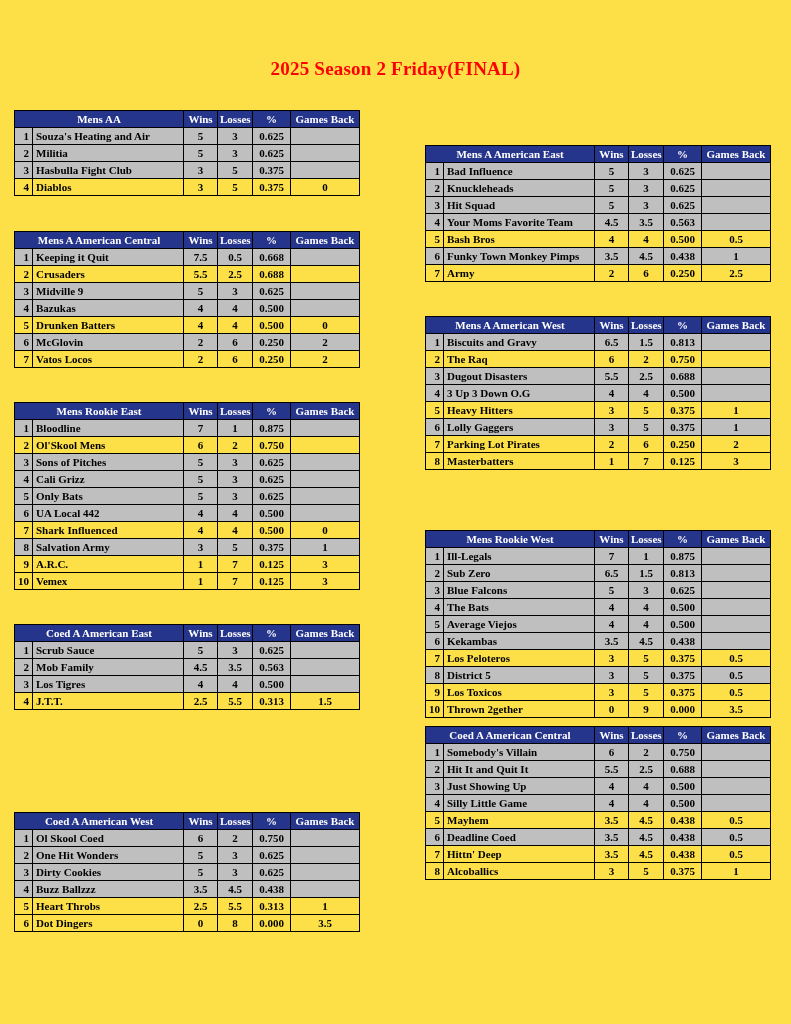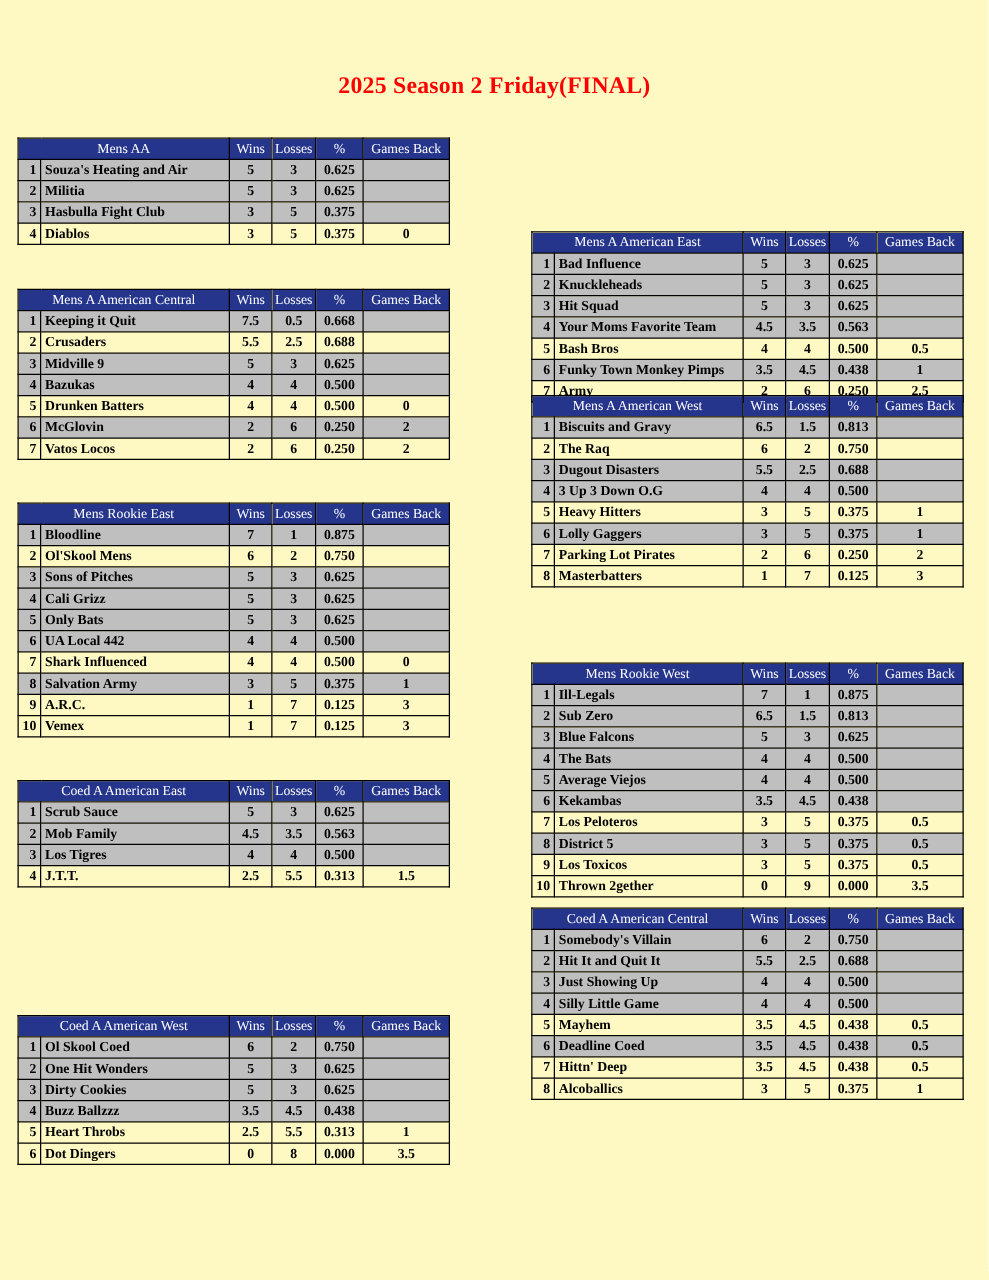--- a/index.html
+++ b/index.html
@@ -7,21 +7,21 @@
     --row-shaded: #bfbfbf;
     --title-color: #ff0000;
   }
   * { margin: 0; padding: 0; box-sizing: border-box; }
   html, body { background: #ffffff; }
   body { font-family: "Liberation Serif", serif; }
   .page {
     position: relative;
     width: 791px;
     height: 1024px;
-    background: #fef9c3;
+    background: #fde047;
     overflow: hidden;
   }
   .title {
     position: absolute;
     top: 58px;
     left: 0;
     width: 100%;
     text-align: center;
     color: var(--title-color);
     font-weight: bold;
@@ -51,21 +51,21 @@
     height: 17px;
     line-height: 15px;
     padding: 0 2px;
     overflow: hidden;
     white-space: nowrap;
     text-align: center;
   }
   .standings th {
     background: var(--header-bg);
     color: #ffffff;
-    font-weight: normal;
+    font-weight: bold;
   }
   .standings td.team { text-align: left; padding-left: 3px; }
   .standings td.rank { text-align: right; padding-right: 3px; }
   .standings tr.shaded td { background: var(--row-shaded); }
 </style>
 </head>
 <body>
 
 <div class="page">
   <div class="title">2025 Season 2 Friday(FINAL)</div>
@@ -428,21 +428,21 @@
               <td class="num">0</td>
               <td class="num">8</td>
               <td class="num">0.000</td>
               <td class="num">3.5</td>
             </tr>
           </tbody>
         </table>
       </div>
     </div>
   <div class="col col-right">
-      <div class="tbl-wrap" style="top: 145px; margin-top: 40px;">
+      <div class="tbl-wrap" style="top: 145px;">
         <table class="standings">
           <colgroup>
             <col style="width: 18px;">
             <col style="width: 151px;">
             <col style="width: 34px;">
             <col style="width: 35px;">
             <col style="width: 38px;">
             <col style="width: 69px;">
           </colgroup>
           <thead>

